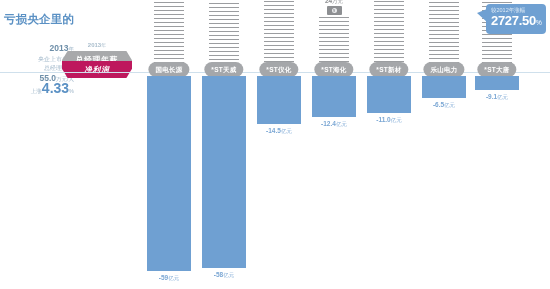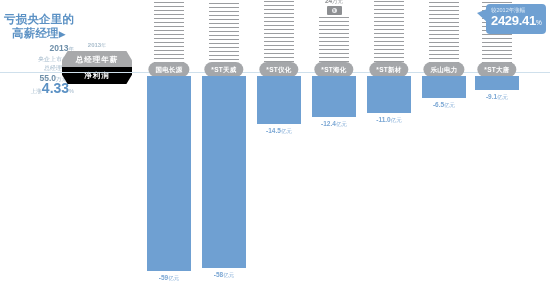--- a/index.html
+++ b/index.html
@@ -36,22 +36,22 @@
   }
   .lg-year .yu{font-weight:normal;font-size:5px;}
   .lg-shape{position:relative;width:54px;height:34px;}
   .lg-top,.lg-bot{
     position:absolute;left:0;width:70px;height:17px;
     display:flex;align-items:center;justify-content:center;
     color:#ffffff;font-size:7.5px;font-weight:bold;letter-spacing:1px;
   }
   .lg-top{top:0;background:#a8a9ab;
     clip-path:polygon(8% 0,92% 0,100% 55%,100% 100%,0 100%,0 55%);}
-  .lg-bot{top:16px;background:#000000;
-    clip-path:polygon(0 0,100% 0,100% 45%,92% 100%,8% 100%,0 45%);}
+  .lg-bot{top:10px;background:#be185d;
+    clip-path:polygon(0 0,100% 0,100% 45%,92% 100%,8% 100%,0 45%);font-style:italic;}
 
   
   .axis{position:absolute;left:0;top:72px;width:550px;height:1px;background:#cfe0ec;}
 
   
   .col{position:absolute;top:0;}
   .colinner{position:relative;width:100%;height:289px;}
 
   
   .sal-wrap{position:absolute;left:50%;transform:translateX(-50%);bottom:217px;
@@ -92,21 +92,20 @@
     border-top:4px solid transparent;border-bottom:9px solid transparent;
     border-right:10px solid #6fa0d2;}
 </style>
 </head>
 <body>
 
 <div id="stage">
 
   <div id="headline">
     <div class="hl-line">亏损央企里的</div>
-    <div class="hl-line indent"><span>高薪经理</span><span class="hl-arrow">▶</span></div>
   </div>
 
   <div id="subinfo">
     <div class="si-row"><span class="si-big">2013</span><span class="si-unit">年</span></div>
     <div class="si-row">央企上市公司</div>
     <div class="si-row">总经理薪酬</div>
     <div class="si-row"><span class="si-big">55.0</span><span class="si-unit">万元/人</span></div>
     <div class="si-row"><span class="si-unit">上涨</span><span class="si-big2">4.33</span><span class="si-unit">%</span></div>
   </div>
   <div class="lead-line" style="left:66px;top:76px;width:14px;"></div>
@@ -208,16 +207,16 @@
             <div class="prof-bar" style="height:14px;"></div>
             <div class="prof-val"><span>-9.1</span><span class="u">亿元</span></div>
           </div>
         </div>
       </div>
     </div>
 
   <div id="callout-tail"></div>
   <div id="callout">
     <div class="c-top">较2012年涨幅</div>
-    <div class="c-big"><span>2429.41</span><span class="c-pct">%</span></div>
+    <div class="c-big"><span>2727.50</span><span class="c-pct">%</span></div>
   </div>
 
 </div>
 
 </body></html>

